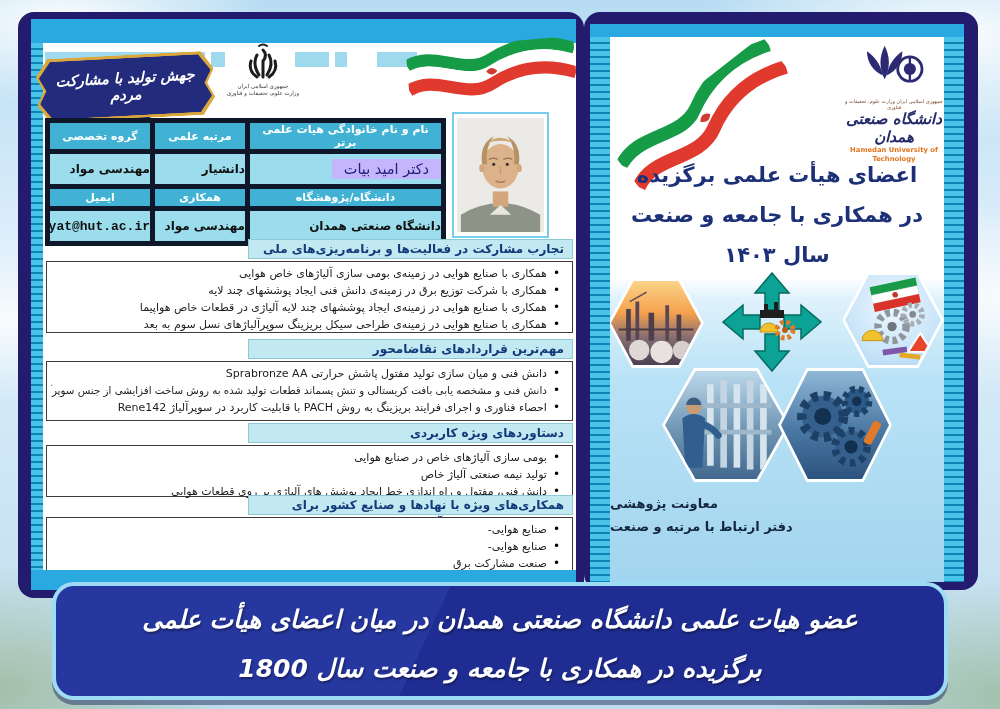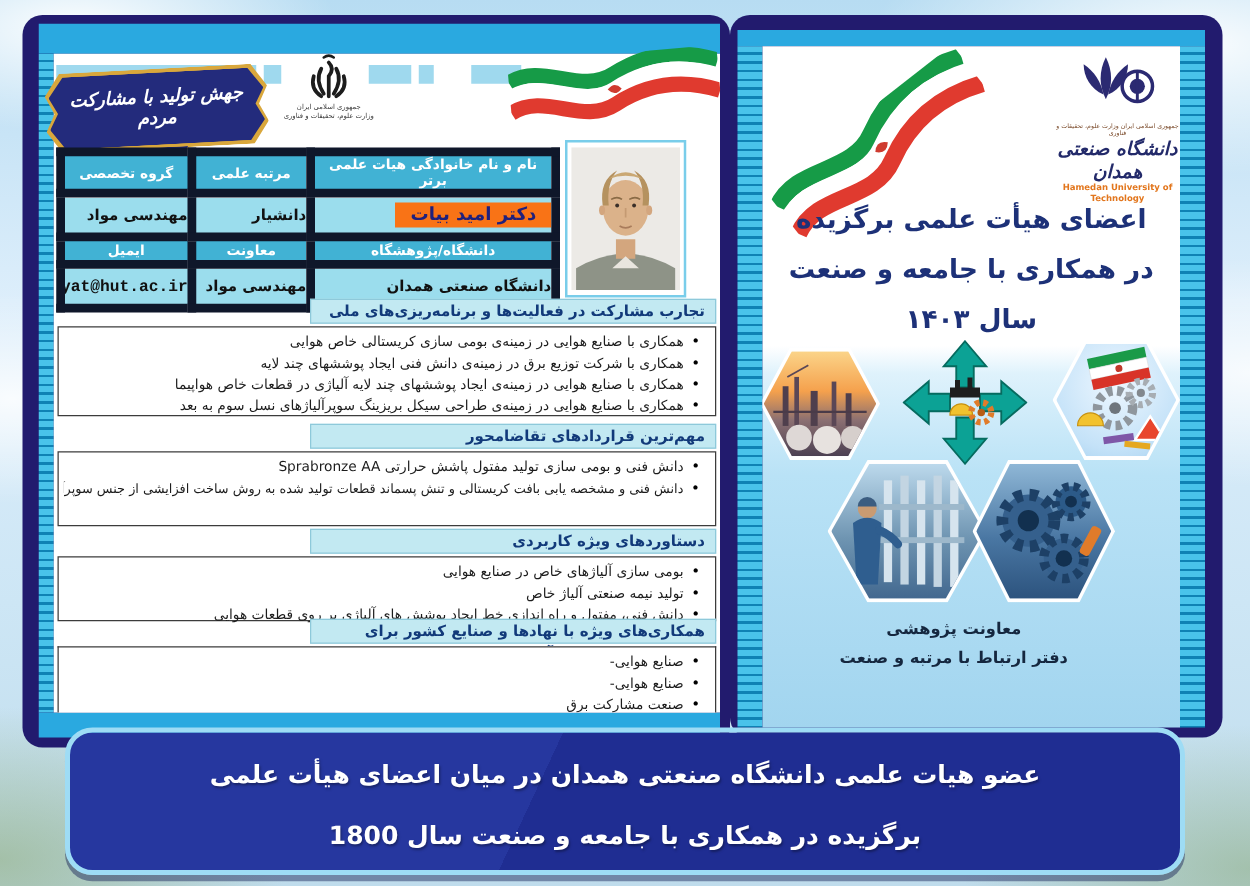--- a/index.html
+++ b/index.html
@@ -45,24 +45,24 @@
   .badge-inner span{color:#fff; font-size:14.5px; font-weight:bold; font-style:italic;
      direction:rtl; text-align:center; padding:0 10px; line-height:17px;}
   .badge-year-o{position:absolute; left:59px; top:62px; width:60px; height:18px; background:#d9a73c;
      clip-path:polygon(8% 0,92% 0,74% 100%,26% 100%);}
   .badge-year{position:absolute; left:2px; top:1px; right:2px; bottom:2px; background:#232b7c;
      clip-path:polygon(8% 0,92% 0,74% 100%,26% 100%);
      color:#fff; font-size:7.5px; text-align:center; line-height:14px; direction:rtl;}
   
   table.profile{position:absolute; left:2px; top:75px; width:396px; height:115px;
      border-collapse:collapse; table-layout:fixed; direction:rtl;}
-  table.profile td{border:7px solid #0f172a; text-align:center; vertical-align:middle; overflow:hidden;}
+  table.profile td{border:5px solid #0f172a; text-align:center; vertical-align:middle; overflow:hidden;}
   tr.hrow td{background:#41b2d4; color:#fff; font-size:11px; font-weight:bold; height:22px;}
   tr.drow td{background:#9bdded; color:#111; font-size:12px; font-weight:bold; height:35px;text-align:right;}
-  .hl{background:#f97316; color:#20207c; padding:2px 12px; font-weight:bold; font-size:14.5px; white-space:nowrap;}
+  .hl{background:#c4b5fd; color:#20207c; padding:2px 12px; font-weight:normal; font-size:14.5px; white-space:nowrap;}
   .email-txt{direction:ltr; unicode-bidi:embed; font-family:Liberation Mono, monospace; font-size:13px; font-weight:bold;}
   
   .photo{position:absolute; left:409px; top:69px; width:97px; height:126px;
      background:#fff; border:2px solid #79cdea; padding:3px;}
   .photo svg{display:block; width:100%; height:100%;}
   
   .sec-bar{position:absolute; left:205px; width:325px; height:20px; background:#c2e9f2;
      border:1px solid #8ec9da; direction:rtl; text-align:right;
      font-size:12px; font-weight:bold; color:#123a7a; line-height:18px; padding:0 8px;}
   .sec-box{position:absolute; left:3px; width:527px; background:#fff; border:1px solid #3c3c3c;}
@@ -91,29 +91,29 @@
   .hex svg{display:block; width:100%; height:100%;}
   .hex1{left:-2px;  top:241px; width:96px;  height:90px;}
   .hex2{left:232px; top:235px; width:102px; height:96px;}
   .hex3{left:52px;  top:331px; width:128px; height:114px;}
   .hex4{left:168px; top:331px; width:114px; height:114px;}
   .hex1 .hex-in{background:linear-gradient(180deg,#fbd489 0%,#f5a14d 38%,#8a6f72 66%,#4c4052 100%);}
   .hex2 .hex-in{background:radial-gradient(circle at 50% 35%, #eef7ff 0%, #c4e2f8 70%, #a8d2f0 100%);}
   .hex3 .hex-in{background:linear-gradient(180deg,#bcd9ec 0%,#6f95b2 55%,#42688f 100%);}
   .hex4 .hex-in{background:linear-gradient(180deg,#8fb7d6 0%,#4a77a3 55%,#2c537e 100%);}
   .arrows{position:absolute; left:112px; top:235px; width:100px; height:100px;}
-  .cover-footer{position:absolute; left:0; top:455px; width:306px; text-align:center; direction:rtl;}
+  .cover-footer{position:absolute; left:0; top:455px; width:306px; text-align:left; direction:rtl;}
   .cover-footer div{font-size:13px; font-weight:bold; color:#15273f; line-height:23px;}
   
   .banner{position:absolute; left:52px; top:582px; width:896px; height:118px;
      background:linear-gradient(115deg,#26379f 0 42%,#1f2d92 42%);
      border:4px solid #9edcf5; border-radius:22px; box-shadow:0 5px 0 rgba(18,28,85,.45);
      text-align:center; direction:rtl;}
-  .banner div{color:#fff; font-weight:bold; font-size:20px; line-height:49px;
-     text-shadow:1px 2px 2px rgba(0,0,0,.35);}
+  .banner div{color:#fff; font-weight:bold; font-size:25px; line-height:49px;
+     text-shadow:1px 2px 2px rgba(0,0,0,.35);font-style:italic;}
   .banner .l1{margin-top:9px;}
 </style>
 </head>
 <body>
 
 <div class="stage">
 
   <div class="lp">
     <div class="lp-top"></div>
     <div class="lp-bind bind"></div>
@@ -171,21 +171,21 @@
           <td>مرتبه علمی</td>
           <td>گروه تخصصی</td>
         </tr>
         <tr class="drow">
           <td><span class="hl">دکتر امید بیات</span></td>
           <td>دانشیار</td>
           <td>مهندسی مواد</td>
         </tr>
         <tr class="hrow">
           <td>دانشگاه/پژوهشگاه</td>
-          <td>معاونت</td>
+          <td>همکاری</td>
           <td>ایمیل</td>
         </tr>
         <tr class="drow">
           <td>دانشگاه صنعتی همدان</td>
           <td>مهندسی مواد</td>
           <td><span class="email-txt">obayat@hut.ac.ir</span></td>
         </tr>
         </tbody>
       </table>
 
@@ -208,34 +208,35 @@
           <path d="M45 50 v8" stroke="#c49a72" stroke-width="1.4" fill="none"></path>
           <path d="M40 65 q5 3 10 0" stroke="#a97c5c" stroke-width="1.4" fill="none"></path>
         </svg>
       </div>
 
       <div class="sec-bar" style="top:196px">
         <span>تجارب مشارکت در فعالیت‌ها و برنامه‌ریزی‌های ملی و منطقه‌ای</span>
       </div>
       <div class="sec-box" style="top:218px; height:72px">
         <ul>
-          <li>همکاری با صنایع هوایی در زمینه‌ی بومی سازی کریستالی خاص هوایی</li>
+          <li>همکاری با صنایع هوایی در زمینه‌ی بومی سازی آلیاژهای خاص هوایی</li>
           <li>همکاری با شرکت توزیع برق در زمینه‌ی دانش فنی ایجاد پوششهای چند لایه</li>
           <li>همکاری با صنایع هوایی در زمینه‌ی ایجاد پوششهای چند لایه آلیاژی در قطعات خاص هواپیما</li>
           <li>همکاری با صنایع هوایی در زمینه‌ی طراحی سیکل بریزینگ سوپرآلیاژهای نسل سوم به بعد</li>
         </ul>
       </div>
 
       <div class="sec-bar" style="top:296px">
         <span>مهم‌ترین قراردادهای تقاضامحور</span>
       </div>
       <div class="sec-box" style="top:318px; height:60px">
         <ul>
-          <li>دانش فنی و بومی سازی تولید مفتول پاشش حرارتی Sprabronze AA</li>
+          <li>دانش فنی و میان سازی تولید مفتول پاشش حرارتی Sprabronze AA</li>
           <li style="font-size:10.3px">دانش فنی و مشخصه یابی بافت کریستالی و تنش پسماند قطعات تولید شده به روش ساخت افزایشی از جنس سوپرآلیاژ Rene80</li>
+          <li>احصاء فناوری و اجرای فرایند بریزینگ به روش PACH با قابلیت کاربرد در سوپرآلیاژ Rene142</li>
         </ul>
       </div>
 
       <div class="sec-bar" style="top:380px">
         <span>دستاوردهای ویژه کاربردی</span>
       </div>
       <div class="sec-box" style="top:402px; height:52px">
         <ul>
           <li>بومی سازی آلیاژهای خاص در صنایع هوایی</li>
           <li>تولید نیمه صنعتی آلیاژ خاص</li>

